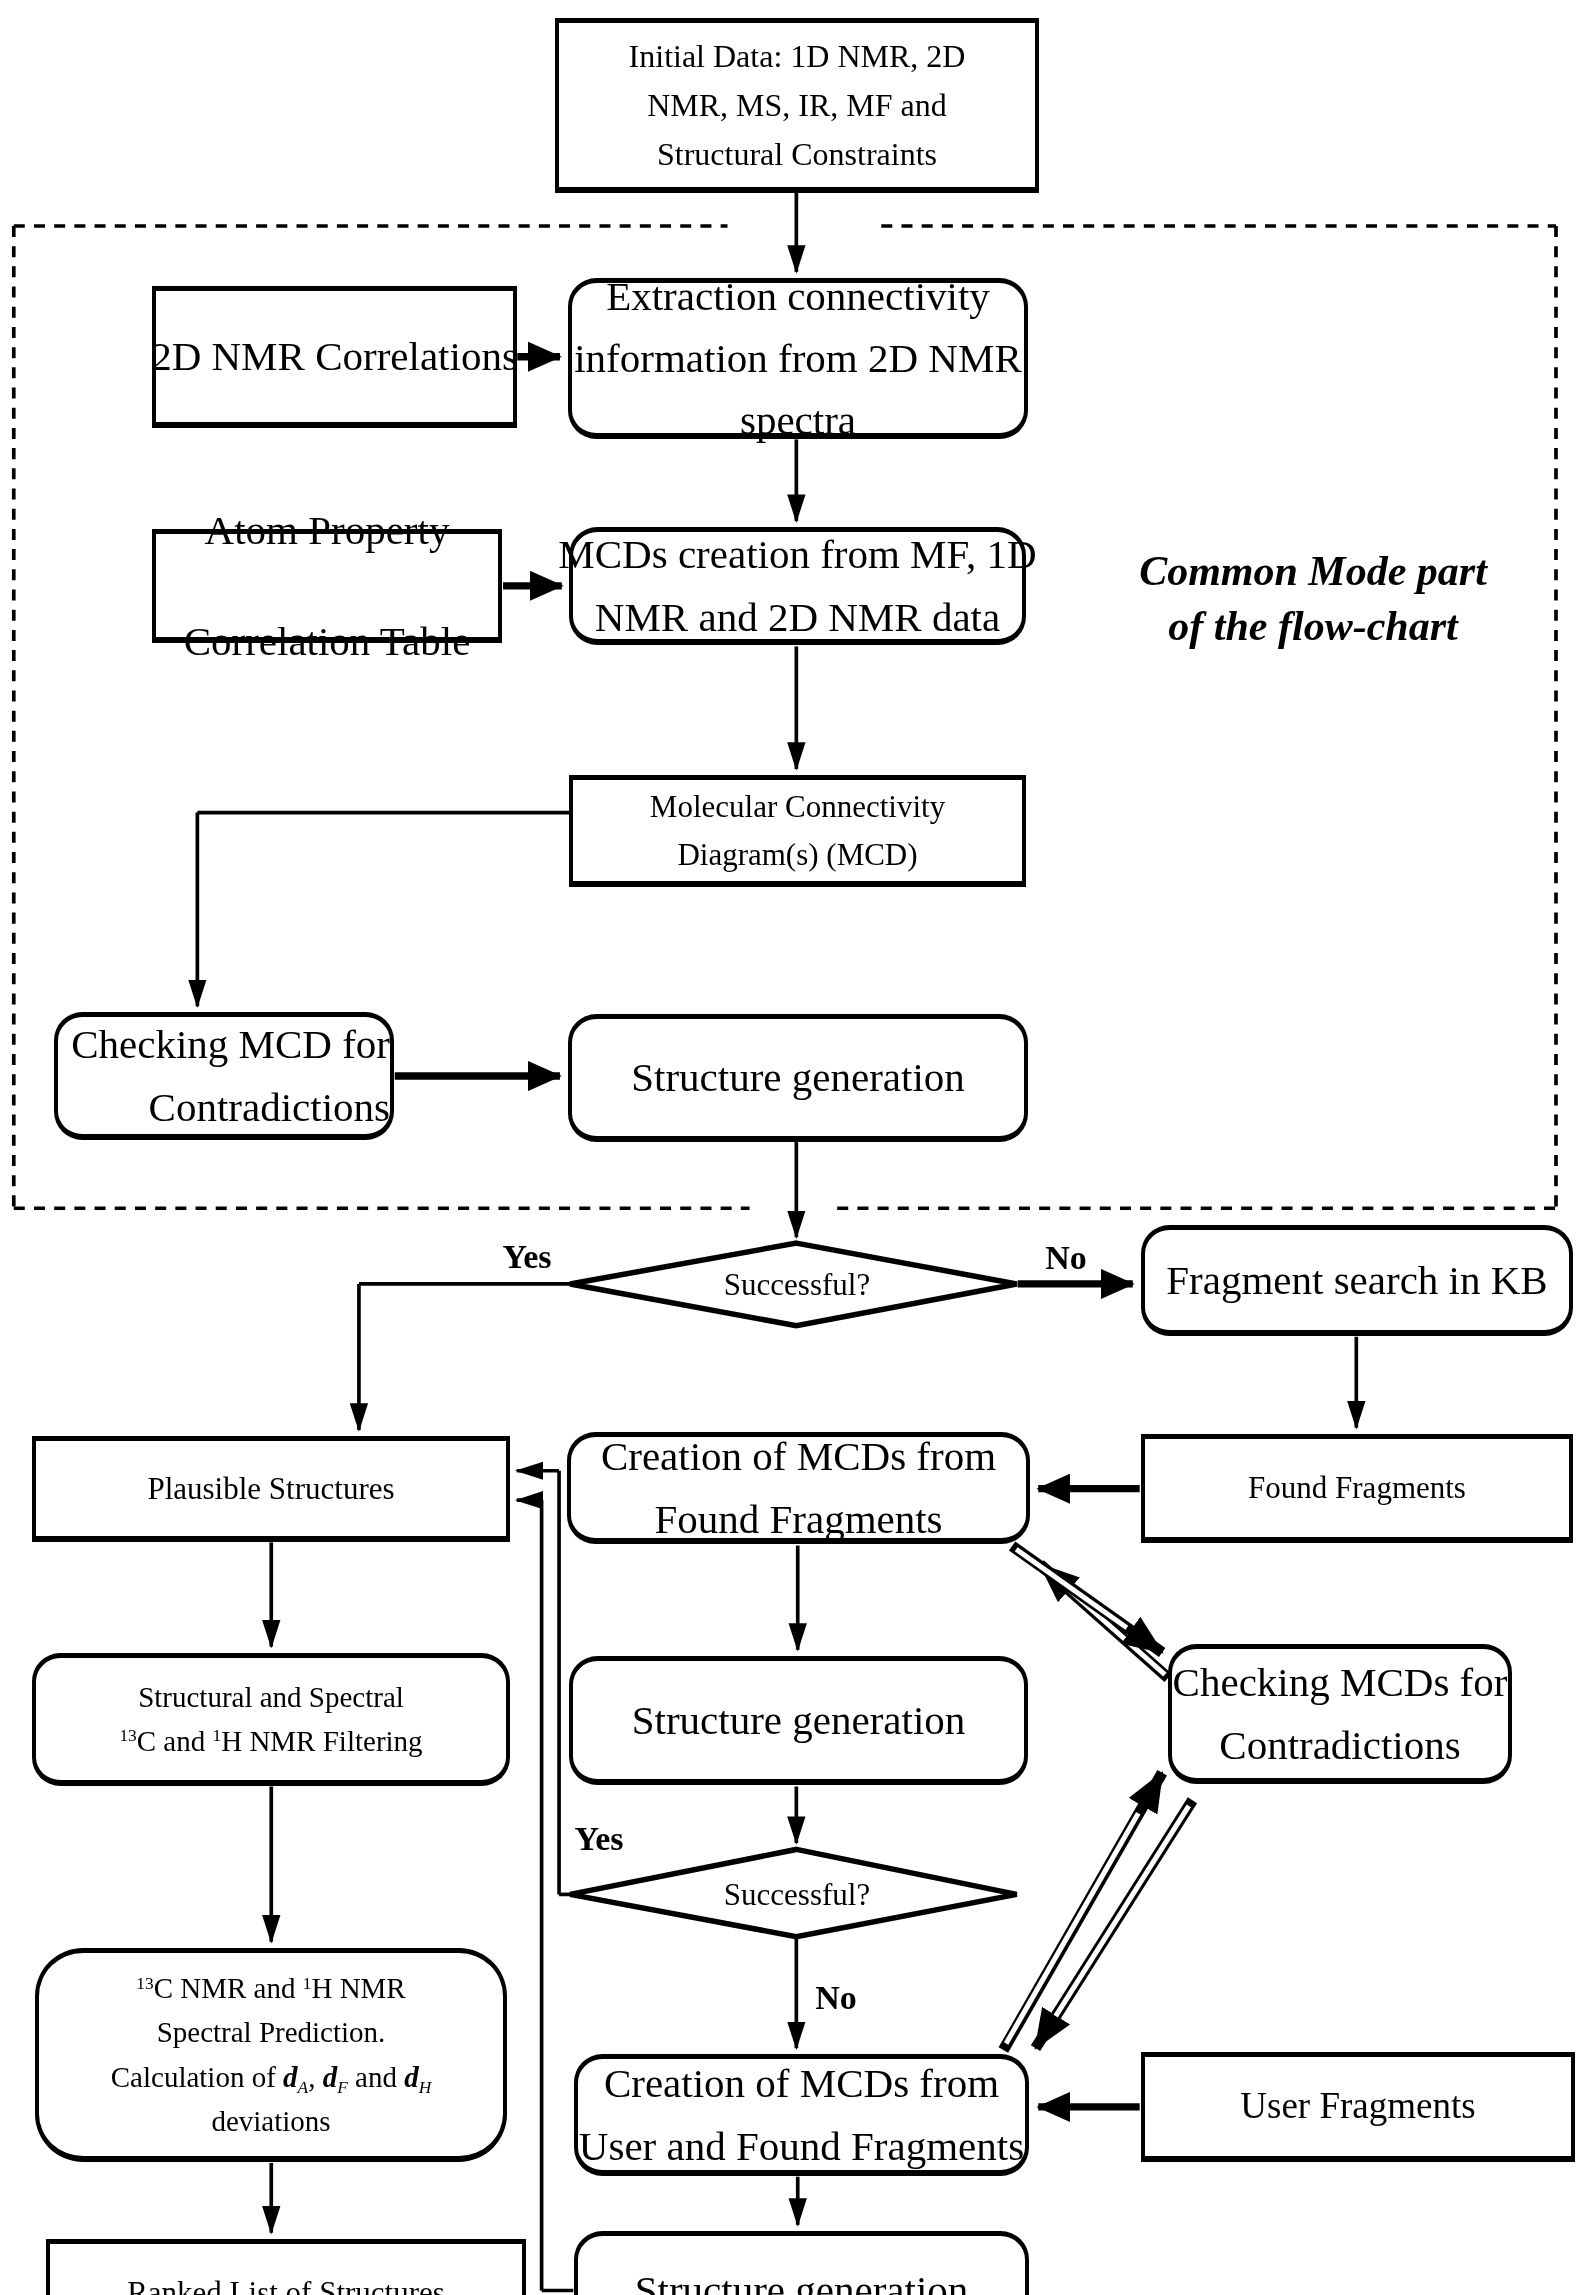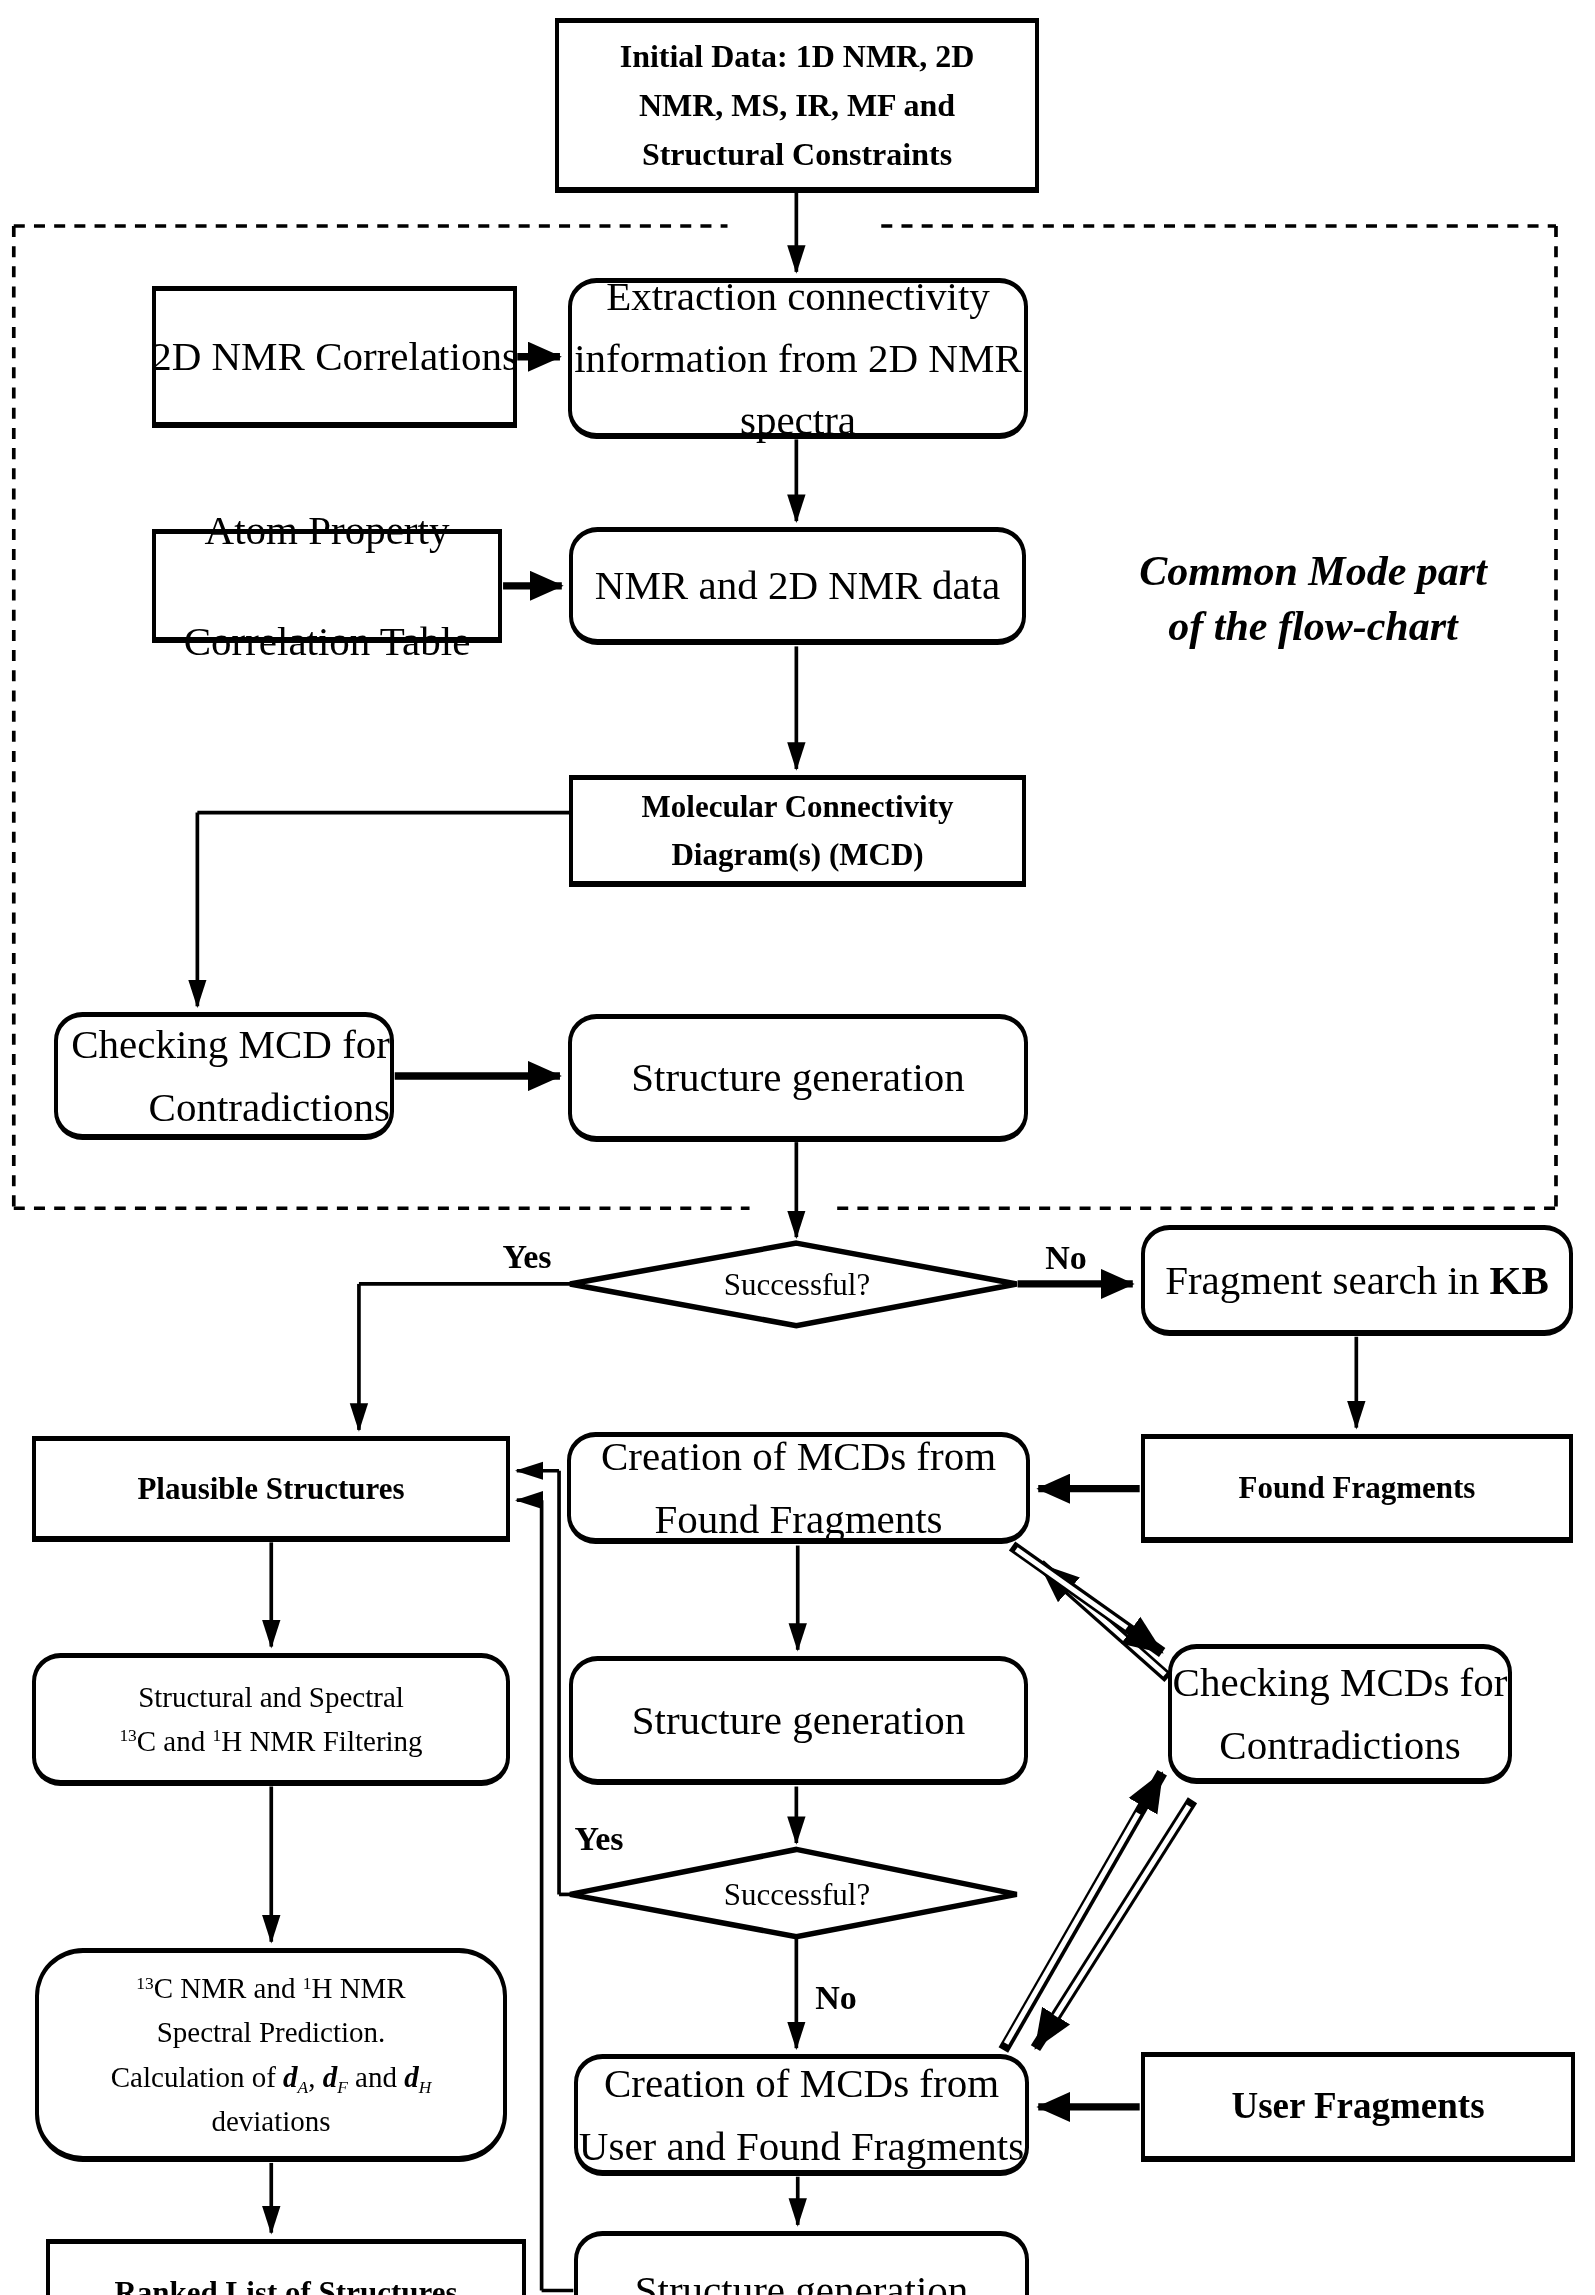--- a/index.html
+++ b/index.html
@@ -9,21 +9,21 @@
   }
   #wires{position:absolute;left:0;top:0;}
   .bx{
     position:absolute;box-sizing:border-box;background:#ffffff;
     border-style:solid;border-color:#000;border-width:5px 4.1px 6.4px 4.1px;
     display:flex;flex-direction:column;justify-content:center;align-items:center;
     text-align:center;font-size:41px;
   }
   .rd{border-radius:28.5px;}
   .rdbig{border-radius:48px;}
-  .b{font-weight:bold;}
+  .b{font-weight:normal;}
   .ln{white-space:nowrap;line-height:1.52;}
   .lbl{position:absolute;transform:translate(-50%,-50%);font-weight:bold;font-size:34px;white-space:nowrap;}
   .dq{position:absolute;transform:translate(-50%,-50%);font-size:31px;white-space:nowrap;}
   .cm{
     position:absolute;font-weight:bold;font-style:italic;font-size:42px;
     text-align:center;line-height:1.32;white-space:nowrap;
   }
   .sup{font-size:0.6em;position:relative;top:-0.55em;}
   .sub{font-size:0.6em;position:relative;top:0.38em;font-style:italic;}
   .dv{font-style:italic;font-weight:bold;}
@@ -124,20 +124,21 @@
     <div class="ln">information from 2D NMR</div>
     <div class="ln">spectra</div>
   </div>
 
   <div class="bx" style="left:152px;top:529px;width:350px;height:114px;gap:48px;">
     <div class="ln">Atom Property</div>
     <div class="ln">Correlation Table</div>
   </div>
 
   <div class="bx rd" style="left:569px;top:527px;width:457px;height:118px;">
+    <div class="ln">MCDs creation from MF, 1D</div>
     <div class="ln">NMR and 2D NMR data</div>
   </div>
 
   <div class="cm" style="left:1102px;top:544px;width:422px;">
     <div>Common Mode part</div>
     <div>of the flow-chart</div>
   </div>
 
   <div class="bx b" style="left:569px;top:775px;width:457px;height:112px;font-size:31px;">
     <div class="ln">Molecular Connectivity</div>

